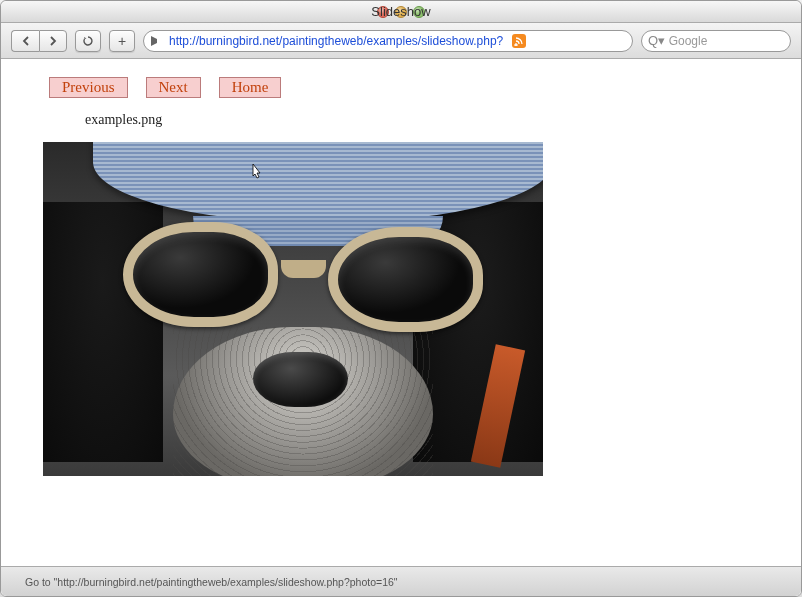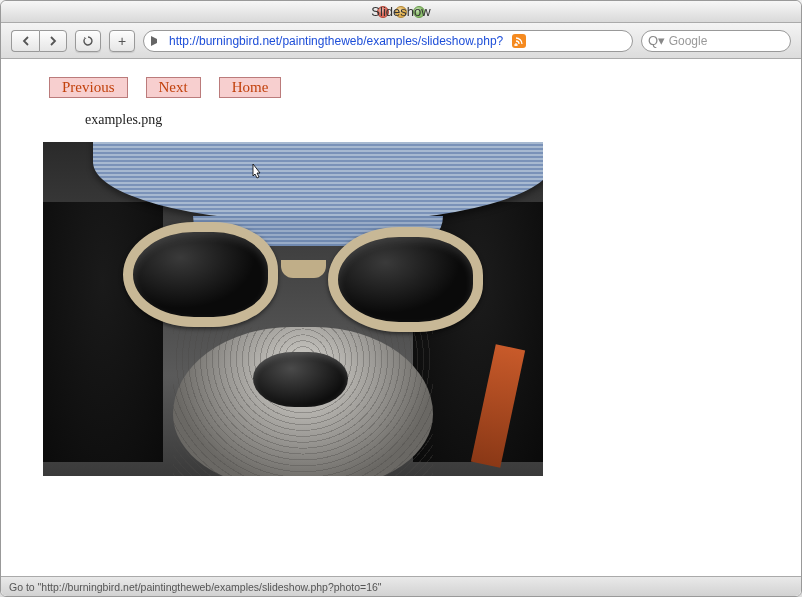--- a/index.html
+++ b/index.html
@@ -208,28 +208,28 @@
       background: linear-gradient(#c85a2a,#8a3816);
       transform: rotate(12deg);
     }
     
     .cursor {
       position:absolute; top:104px; left:247px; z-index:50;
       font-size:16px; color:#000;
     }
     
     .statusbar {
-      height: 20px;
+      height: 30px;
       background: linear-gradient(#e9e9e9,#d2d2d2);
       border-top: 1px solid #aaa;
       border-radius: 0 0 6px 6px;
       font-size: 10.5px;
       color:#555;
       display:flex; align-items:center;
-      padding: 0 8px;
+      padding: 0 24px;
     }
   </style>
 </head>
 <body>
 
 <div class="window">
 
   <div class="titlebar">
     <div class="traffic">
       <div class="tl red"></div>

